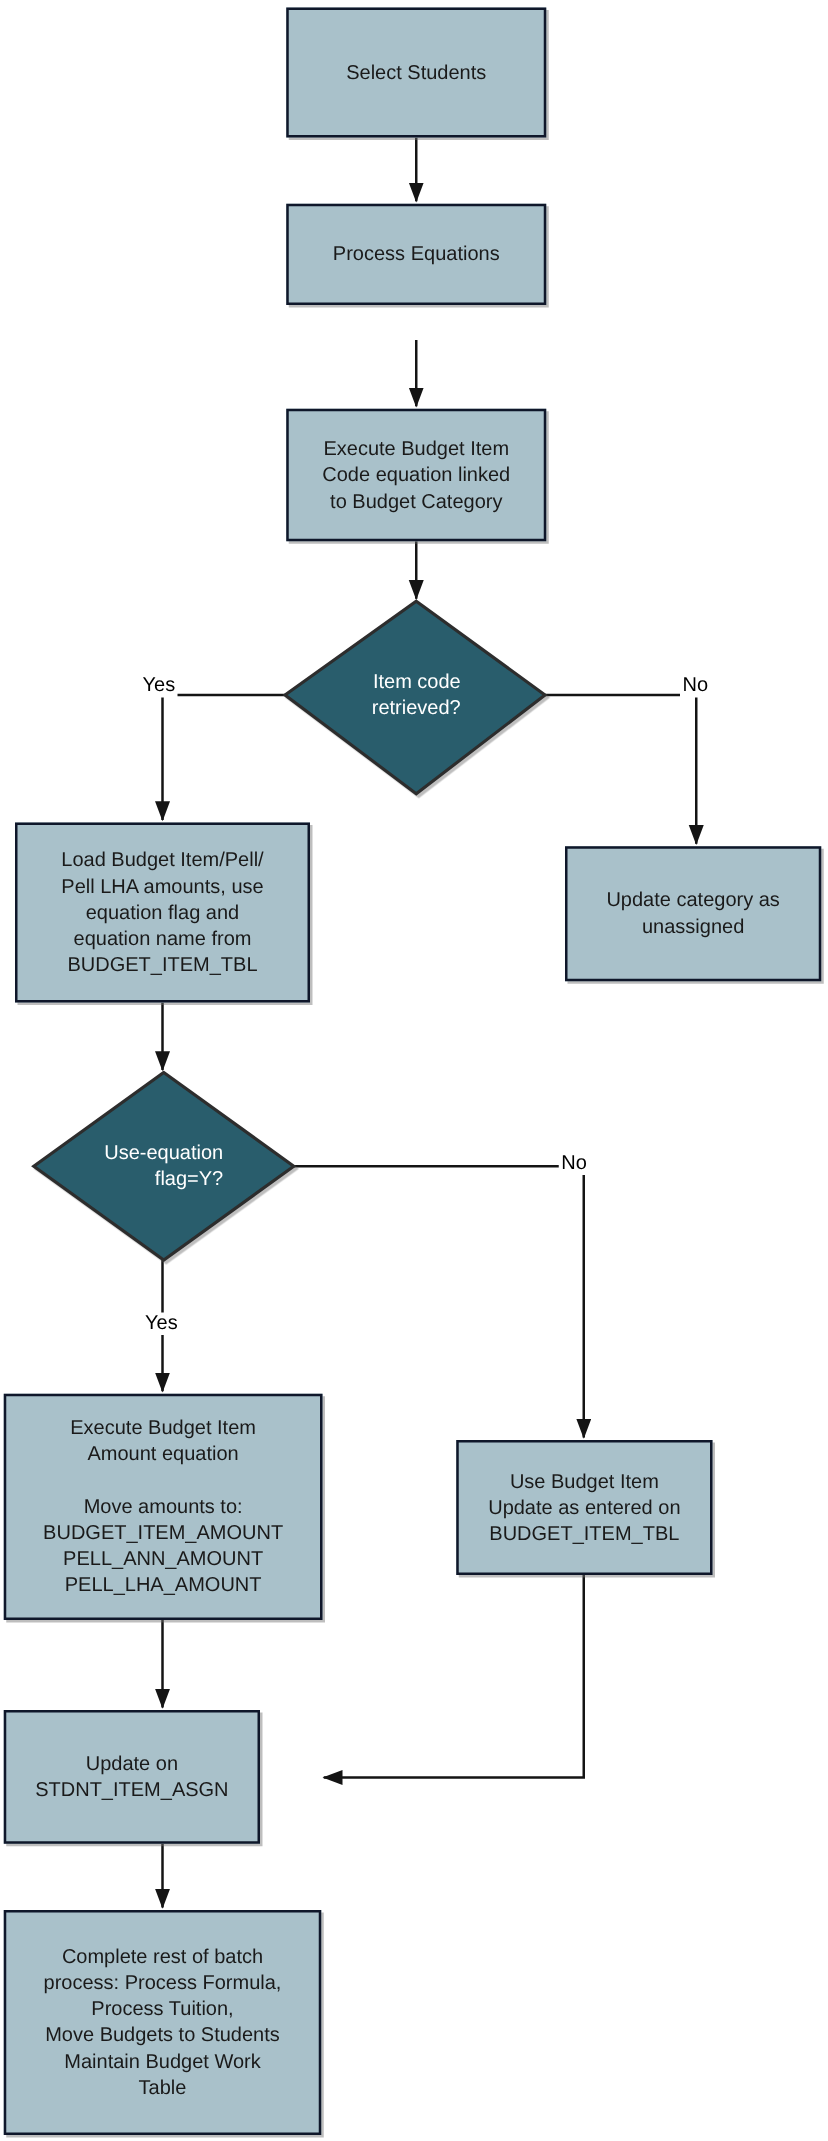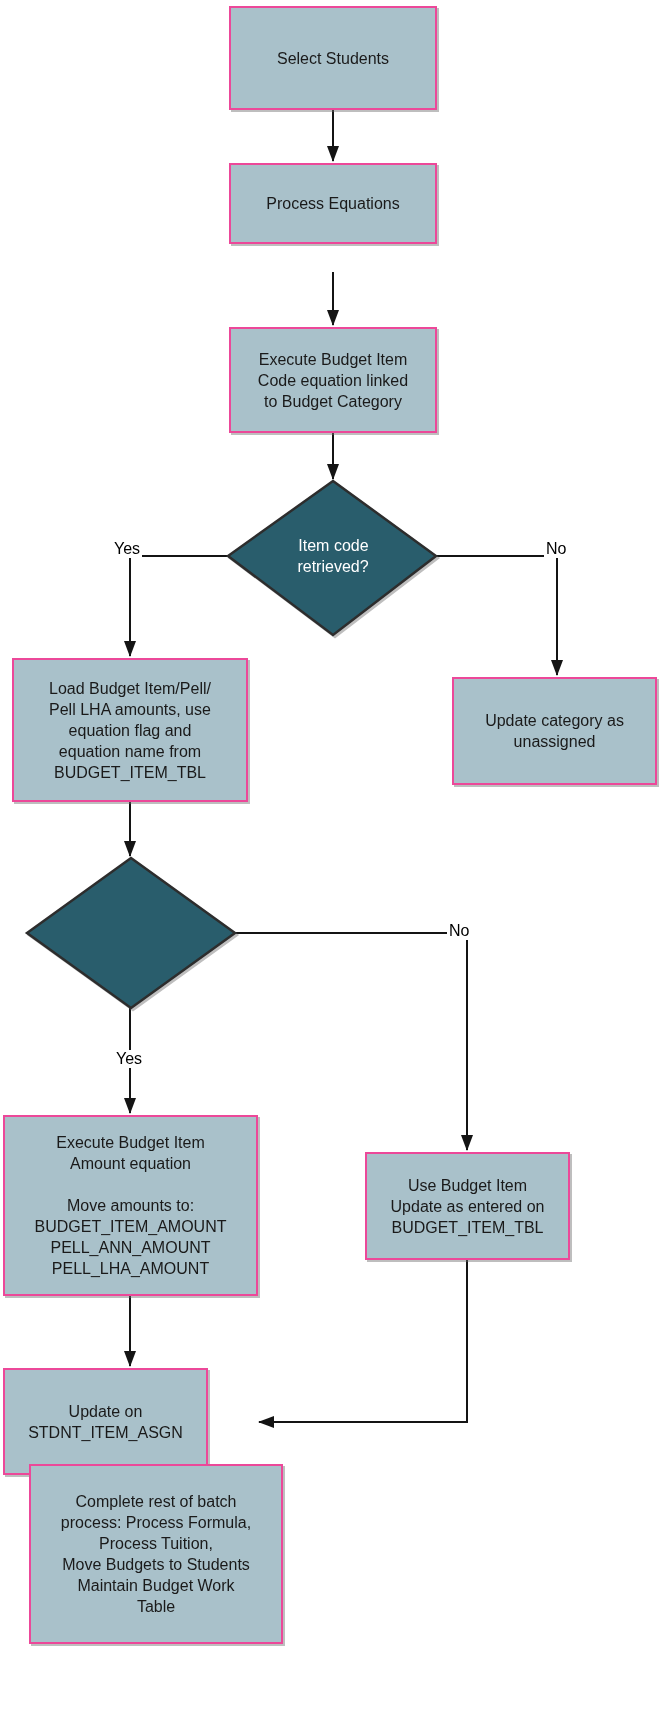--- a/index.html
+++ b/index.html
@@ -28,21 +28,21 @@
   .decision-shape {
     fill: #295d6c;
     stroke: #2d2d2d;
     stroke-width: 2.5;
     filter: drop-shadow(2px 2px 0 rgba(110,110,110,0.45));
   }
   .node {
     position: absolute;
     box-sizing: border-box;
     background: #a9c1ca;
-    border: 2px solid #ec4899;
+    border: 2px solid #0f172a;
     box-shadow: 2px 2px 0 rgba(110,110,110,0.45);
     display: flex;
     align-items: center;
     justify-content: center;
     text-align: center;
     color: #1a1a1a;
     font-size: 16px;
     line-height: 21px;
   }
   .node-label, .decision-label-text {
@@ -69,21 +69,21 @@
   }
   
   #n-select    { left: 229px; top: 6px;    width: 208px; height: 104px; }
   #n-proceq    { left: 229px; top: 163px;  width: 208px; height: 81px; }
   #n-execcode  { left: 229px; top: 327px;  width: 208px; height: 106px; }
   #n-load      { left: 12px;  top: 658px;  width: 236px; height: 144px; }
   #n-updcat    { left: 452px; top: 677px;  width: 205px; height: 108px; }
   #n-execamt   { left: 3px;   top: 1115px; width: 255px; height: 181px; }
   #n-useamt    { left: 365px; top: 1152px; width: 205px; height: 108px; }
   #n-updstdnt  { left: 3px;   top: 1368px; width: 205px; height: 107px; }
-  #n-complete  { left: 3px;   top: 1464px; width: 254px; height: 180px; margin-left: 26px; }
+  #n-complete  { left: 3px;   top: 1528px; width: 254px; height: 180px; }
   #d1-label    { left: 248px; top: 518px;  width: 170px; height: 76px; }
   #d2-label    { left: 46px;  top: 895px;  width: 170px; height: 76px; }
   #lbl-yes1    { left: 112px; top: 540px; }
   #lbl-no1     { left: 544px; top: 540px; }
   #lbl-yes2    { left: 114px; top: 1050px; }
   #lbl-no2     { left: 447px; top: 922px; }
 </style>
 </head>
 <body>
 
@@ -173,19 +173,23 @@
 Move Budgets to Students
 Maintain Budget Work
 Table</span>
   </div>
 
   <div class="decision-label" id="d1-label">
     <span class="decision-label-text">Item code
 retrieved?</span>
   </div>
 
+  <div class="decision-label" id="d2-label">
+    <span class="decision-label-text">Use-equation
+flag=Y?</span>
+  </div>
 
   <div class="edge-label" id="lbl-yes1">Yes</div>
   <div class="edge-label" id="lbl-no1">No</div>
   <div class="edge-label" id="lbl-yes2">Yes</div>
   <div class="edge-label" id="lbl-no2">No</div>
 
 </div>
 
 </body></html>

